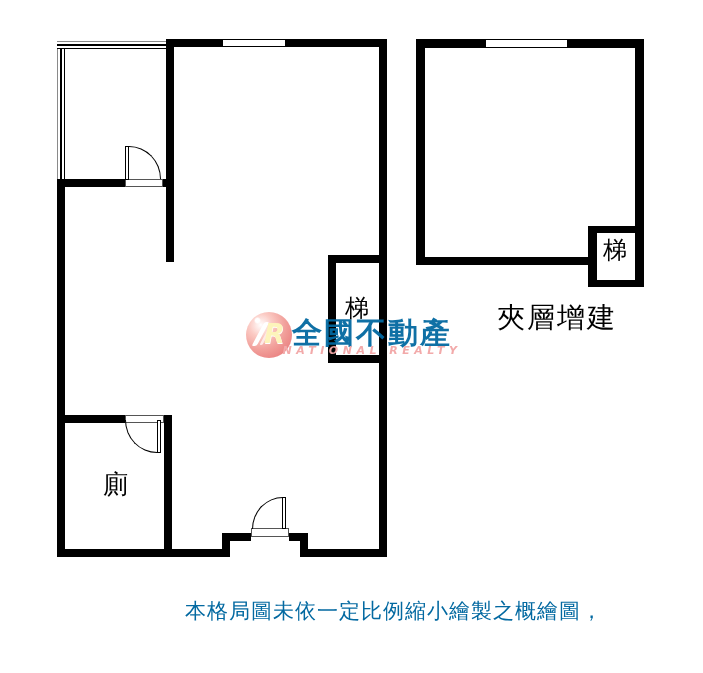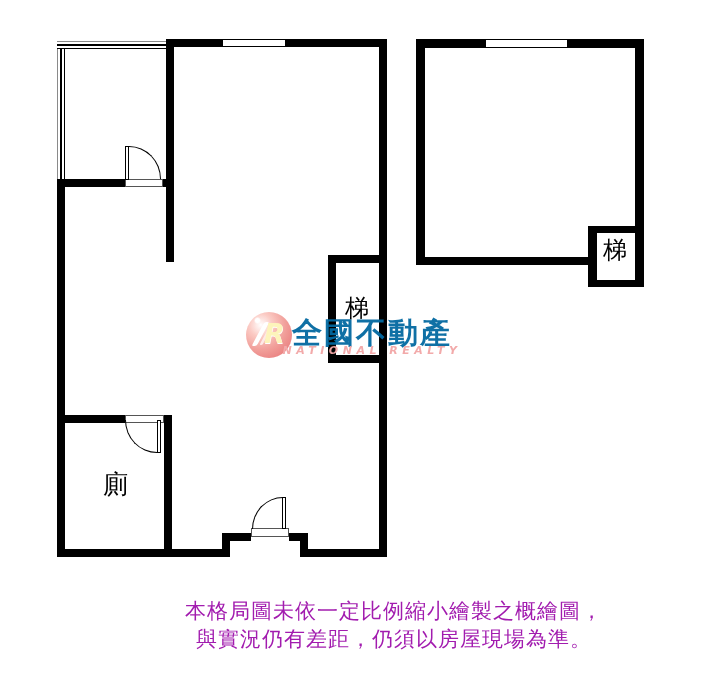--- a/index.html
+++ b/index.html
@@ -50,21 +50,21 @@
   .arc-tl { border-top: 1.5px solid #000; border-left: 1.5px solid #000; border-top-left-radius: 100% 100%; }
   .room-label {
     position: absolute; z-index: 40;
     color: #000000;
     white-space: nowrap;
     transform: translate(-50%, -50%);
     font-family: "DejaVu Serif", "Liberation Serif", serif;
   }
   .disclaimer {
     position: absolute; z-index: 40;
-    color: #a21caf;
+    color: #0369a1;
     white-space: nowrap;
     transform: translateX(-50%);
     font-size: 21px;
     letter-spacing: 1px;
     font-family: "DejaVu Serif", "Liberation Serif", serif;
   }
   .watermark { position: absolute; z-index: 30; opacity: 0.95; }
   .wm-circle {
     position: absolute; left: 246px; top: 312px;
     width: 46px; height: 46px; border-radius: 50%;
@@ -168,17 +168,17 @@
       <div class="wm-slash2"></div>
       <div class="wm-r">R</div>
     </div>
     <div class="wm-brand">全國不動產</div>
     <div class="wm-brand-en">NATIONAL REALTY</div>
   </div>
 
   <div class="room-label" style="left:116px; top:484px; font-size:26px;">廁</div>
   <div class="room-label" style="left:357px; top:308px; font-size:24px;">梯</div>
   <div class="room-label" style="left:615px; top:250px; font-size:24px;">梯</div>
+  <div class="room-label" style="left:557px; top:318px; font-size:28px; letter-spacing:2px;">夾層增建</div>
 
   <div class="disclaimer" style="left:394px; top:597px;">本格局圖未依一定比例縮小繪製之概繪圖，</div>
-  <div class="disclaimer" style="left:394px; top:625px;">與實況仍有差距，仍須以房屋現場為準。</div>
 
 </div>
 
 </body></html>

